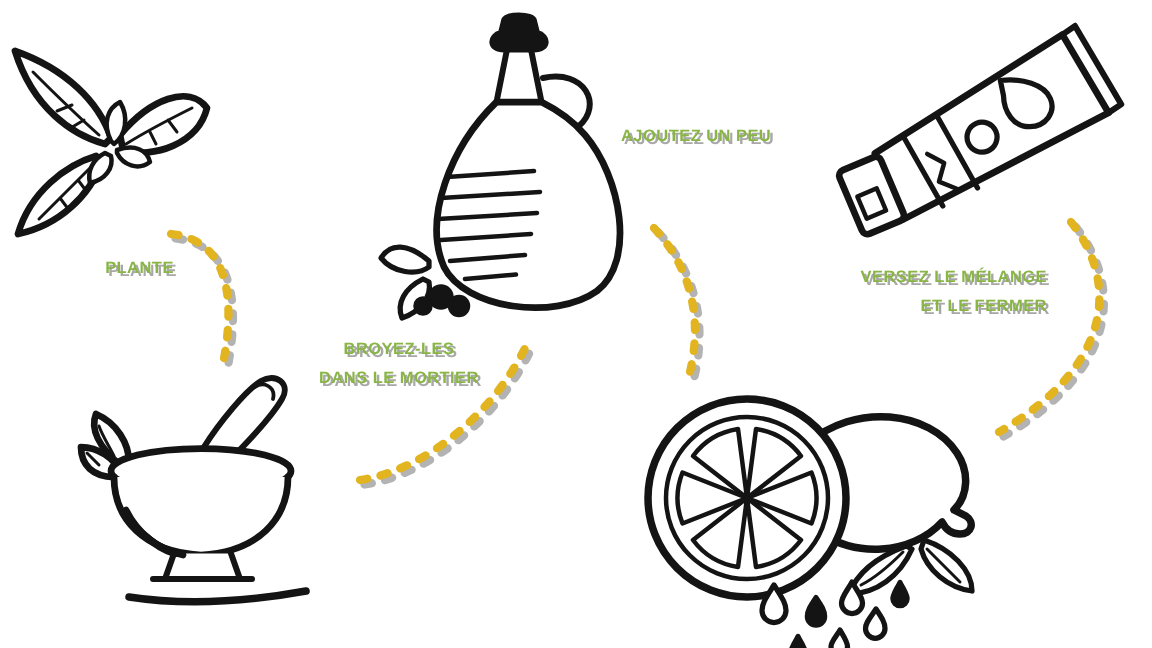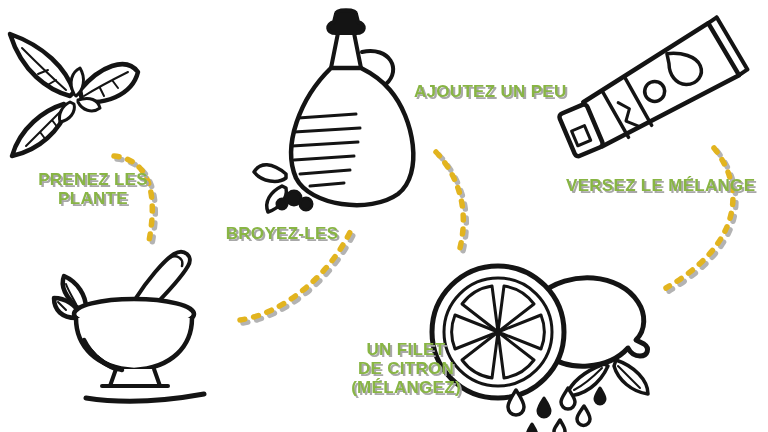--- a/index.html
+++ b/index.html
@@ -1,24 +1,24 @@
 <!DOCTYPE html>
 <html><head>
 <meta charset="utf-8">
 <style>
   html,body{margin:0;padding:0;background:#fff;}
   #canvas{position:relative;width:768px;height:432px;background:#fff;overflow:hidden;
           font-family:"Liberation Sans",sans-serif;}
-  .step-label{position:absolute;font-weight:bold;font-size:17px;line-height:19px;
+  .step-label{position:absolute;font-weight:bold;font-size:11px;line-height:19px;
               text-transform:uppercase;letter-spacing:.3px;color:#88b544;
               text-shadow:2px 2px 0 #a8a8a8;}
   .step-label div{white-space:nowrap;}
   .center{text-align:center;}
   .left{text-align:left;}
-  .right{text-align:left;}
+  .right{text-align:right;}
   svg{position:absolute;overflow:visible;}
   .art path,.art ellipse,.art circle,.art rect,.art line,.art polyline{vector-effect:none;}
 </style>
 </head>
 <body>
 
 <div id="canvas">
 
   <svg class="art" style="left:0;top:0;" width="768" height="432" viewBox="0 0 768 432">
     <g fill="none" stroke-linecap="round" stroke-width="5.5" stroke-dasharray="5 9">
@@ -127,35 +127,31 @@
       <path stroke-width="3" fill="#141414" d="M124,158 c4,6 6,9 6,13 a6,6 0 1,1 -12,0 c0,-4 2,-7 6,-13 z"></path>
       <path stroke-width="3.5" d="M148,148 c4,7 7,10 7,14 a7,7 0 1,1 -14,0 c0,-4 3,-7 7,-14 z"></path>
       <path stroke-width="3" fill="#141414" d="M112,184 c3,5 5,8 5,11 a5,5 0 1,1 -10,0 c0,-3 2,-6 5,-11 z"></path>
       <path stroke-width="3.5" d="M164,166 c4,6 6,9 6,13 a6.5,6.5 0 1,1 -13,0 c0,-4 3,-7 7,-13 z"></path>
       <path stroke-width="3" fill="#141414" d="M180,148 c3,5 5,8 5,11 a5,5 0 1,1 -10,0 c0,-3 2,-6 5,-11 z"></path>
       <path stroke-width="3.5" d="M140,180 c3,5 5,8 5,11 a5.5,5.5 0 1,1 -11,0 c0,-3 3,-6 6,-11 z"></path>
     </g>
   </svg>
 
   <div class="step-label center" style="left:34px;top:170px;width:118px;">
-    <div>Prenez les</div>
     <div>plante</div>
   </div>
 
-  <div class="step-label center" style="left:220px;top:224px;width:124px;">
+  <div class="step-label center" style="left:204px;top:224px;width:124px;">
     <div>Broyez-les</div>
+    <div>dans le mortier</div>
   </div>
 
   <div class="step-label left" style="left:414px;top:82px;width:130px;">
     <div>Ajoutez un peu</div>
   </div>
 
-  <div class="step-label center" style="left:350px;top:340px;width:112px;">
-    <div>Un filet</div>
-    <div>de citron</div>
-    <div>(mélangez)</div>
-  </div>
 
   <div class="step-label right" style="left:566px;top:176px;width:132px;">
     <div>Versez le mélange</div>
+    <div>et le fermer</div>
   </div>
 
 </div>
 
 </body></html>

